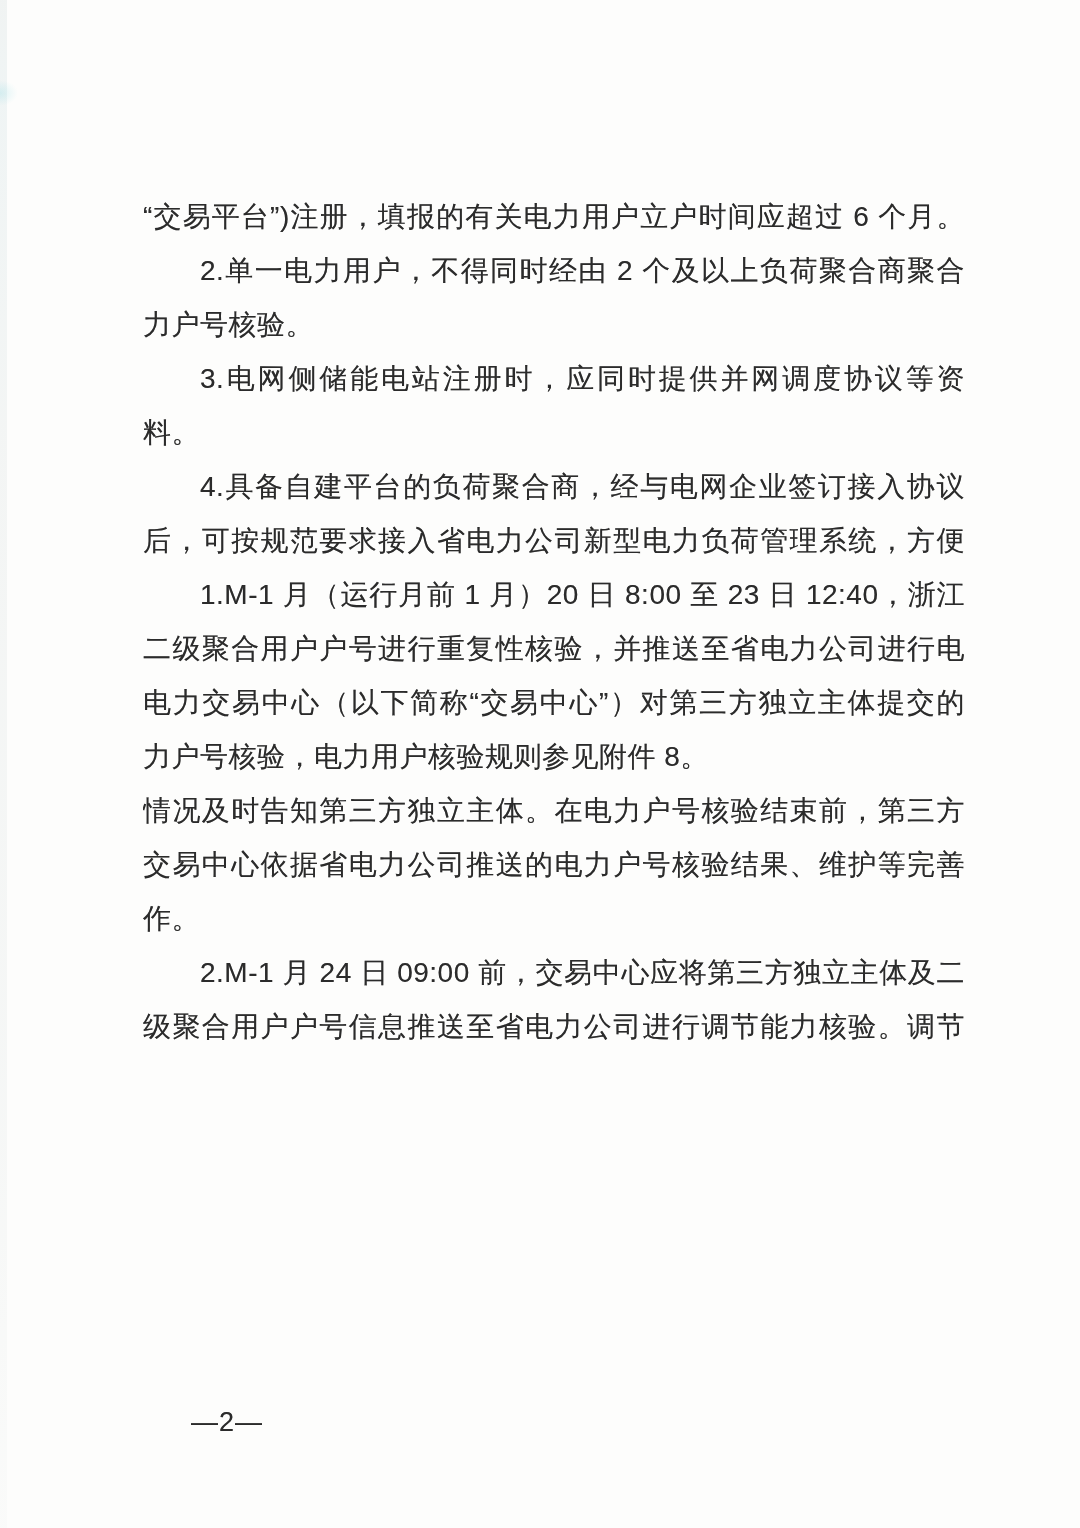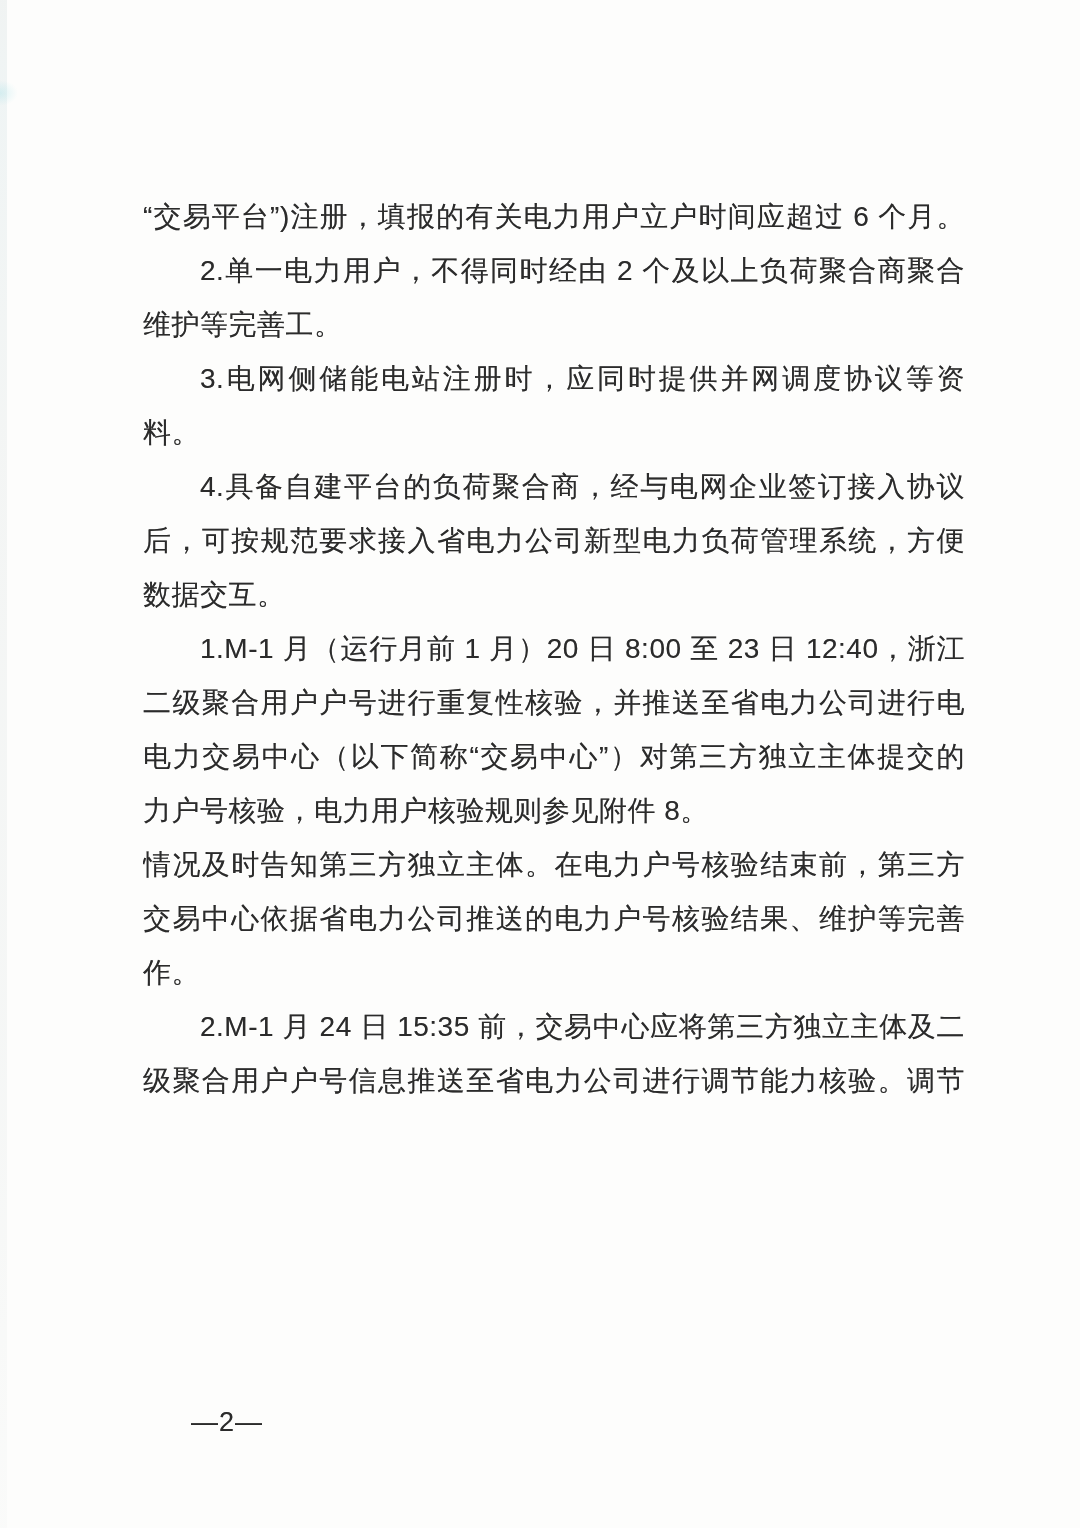--- a/index.html
+++ b/index.html
@@ -74,31 +74,30 @@
 </head>
 <body>
 
 <div class="page">
   <div class="edge-artifact"></div>
   <div class="edge-smudge"></div>
 
   <div class="text-block">
     <div class="line justify">“交易平台”)注册，填报的有关电力用户立户时间应超过 6 个月。</div>
     <div class="line indent justify">2.单一电力用户，不得同时经由 2 个及以上负荷聚合商聚合</div>
-    <div class="line">维护等完善工。</div>
+    <div class="line">力户号核验。</div>
     <div class="line indent justify">3.电网侧储能电站注册时，应同时提供并网调度协议等资</div>
     <div class="line">料。</div>
     <div class="line indent justify">4.具备自建平台的负荷聚合商，经与电网企业签订接入协议</div>
     <div class="line justify">后，可按规范要求接入省电力公司新型电力负荷管理系统，方便</div>
-    <div class="line">数据交互。</div>
     <div class="line indent justify">1.M-1 月（运行月前 1 月）20 日 8:00 至 23 日 12:40，浙江</div>
     <div class="line justify">二级聚合用户户号进行重复性核验，并推送至省电力公司进行电</div>
     <div class="line justify">电力交易中心（以下简称“交易中心”）对第三方独立主体提交的</div>
     <div class="line">力户号核验，电力用户核验规则参见附件 8。</div>
     <div class="line justify">情况及时告知第三方独立主体。在电力户号核验结束前，第三方</div>
     <div class="line justify">交易中心依据省电力公司推送的电力户号核验结果、维护等完善工</div>
     <div class="line">作。</div>
-    <div class="line indent justify">2.M-1 月 24 日 15:35 前，交易中心应将第三方独立主体及二</div>
+    <div class="line indent justify">2.M-1 月 24 日 09:00 前，交易中心应将第三方独立主体及二</div>
     <div class="line justify">级聚合用户户号信息推送至省电力公司进行调节能力核验。调节</div>
   </div>
 
   <div class="page-number">—2—</div>
 </div>
 
 </body></html>

